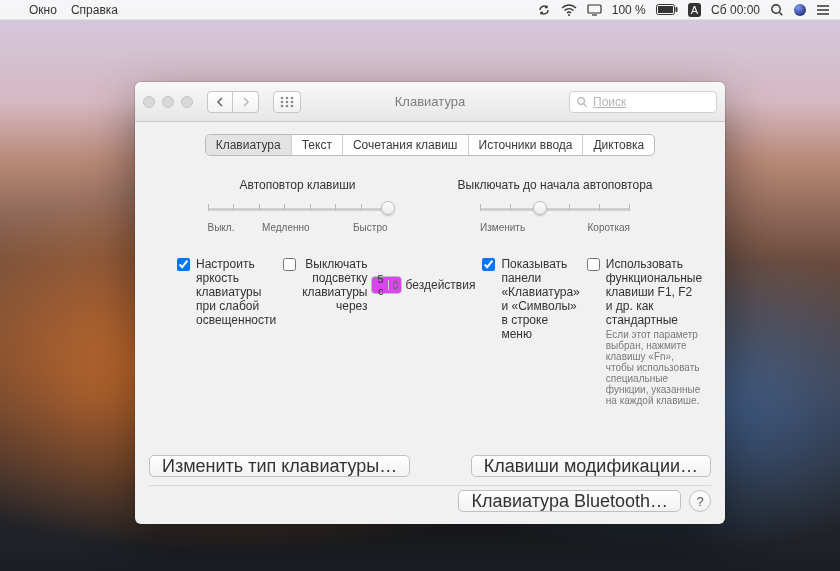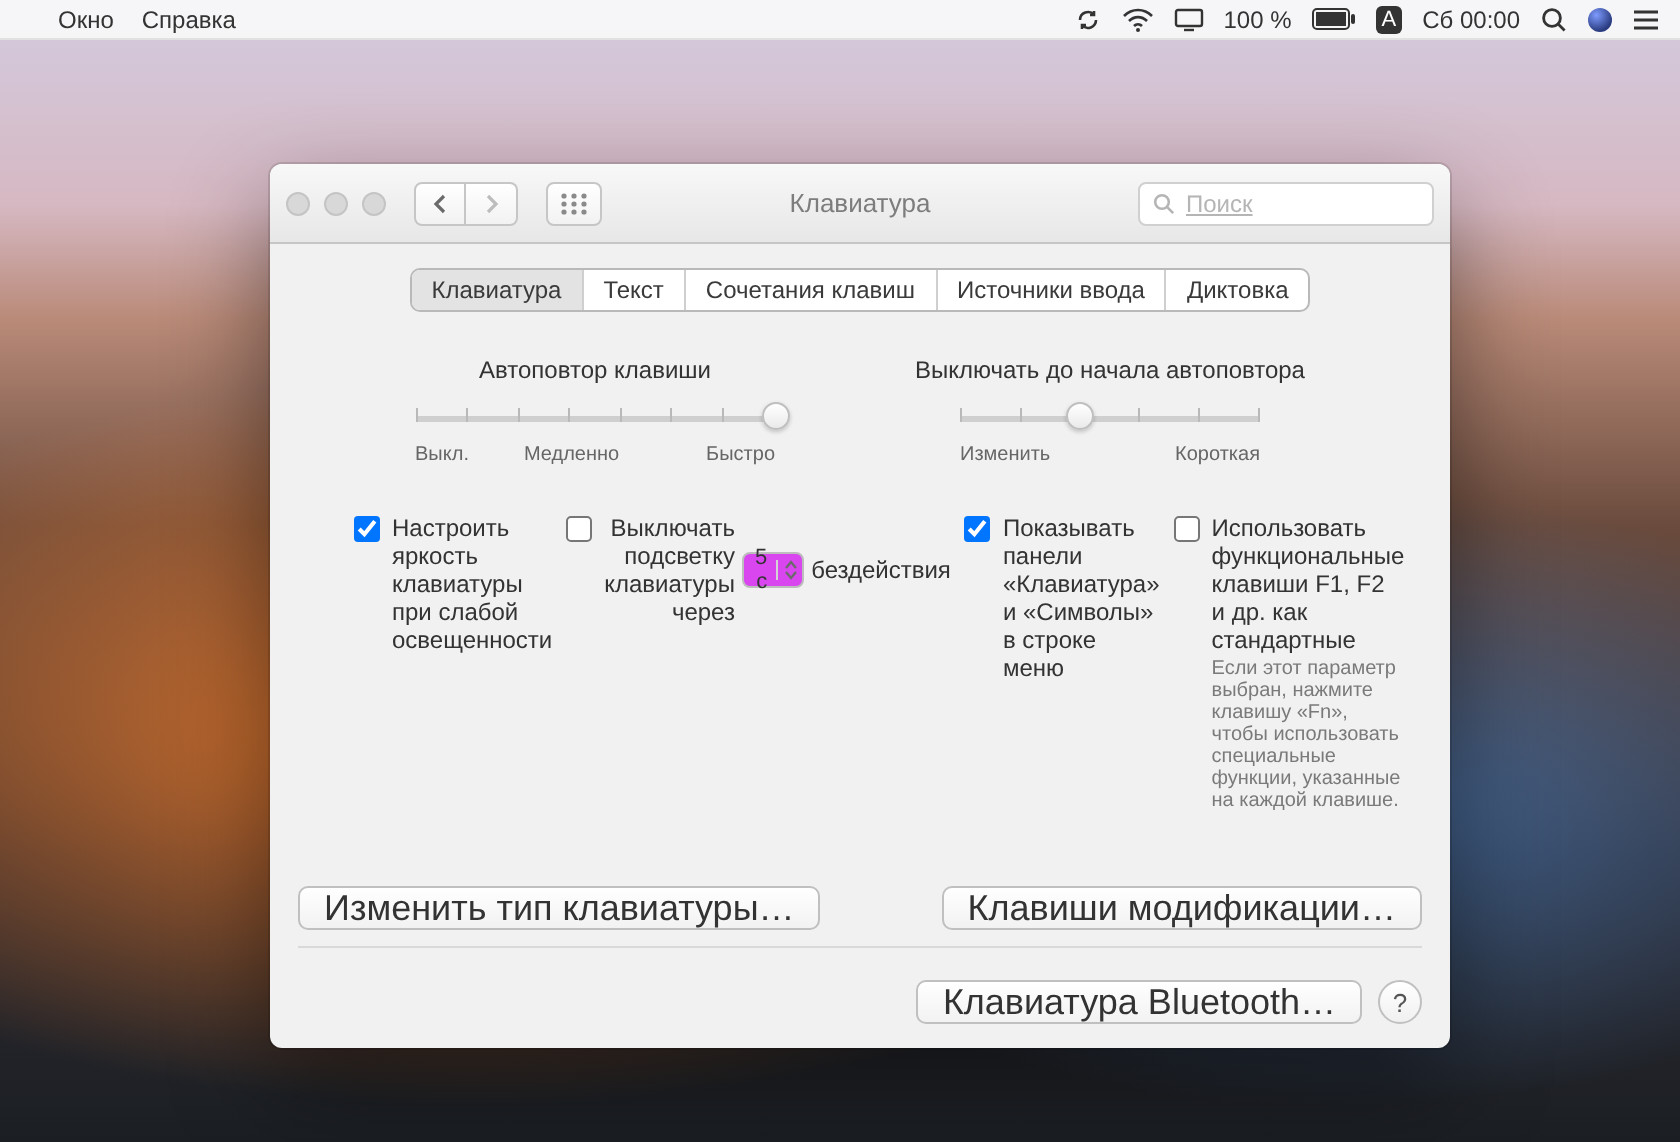--- a/index.html
+++ b/index.html
@@ -99,21 +99,21 @@
   .stepper {
     display:inline-flex; align-items:center; height:18px;
     border:1px solid #bdbdbd; border-radius:4px; background:#d946ef; padding:0 2px 0 5px;
   }
   .stepper .val { font-size:11px; padding-right:4px; }
   .stepper .arrows { display:flex; flex-direction:column; border-left:1px solid #d3d3d3; padding-left:3px; }
   .stepper .arrows svg { display:block; }
   .hint { font-size:10px; color:#7a7a7a; margin-top:2px; max-width:480px; }
 
   .bottom-bar1 { margin-top:auto; padding: 8px 0; display:flex; justify-content:space-between; }
-  .bottom-bar2 { border-top:1px solid #d9d9d9; padding: 16px 0 0; display:flex; justify-content:flex-end; gap:8px; align-items:flex-end; }
+  .bottom-bar2 { border-top:1px solid #d9d9d9; padding: 4px 0 0; display:flex; justify-content:flex-end; gap:8px; align-items:flex-end; }
   .mac-btn {
     height:22px; padding:0 12px; font-size:18px; color:#333;
     background:linear-gradient(#ffffff,#f2f2f2);
     border:1px solid #c0c0c0; border-radius:5px;
     box-shadow: 0 1px 0 rgba(255,255,255,0.6) inset;
     display:flex; align-items:center;
   }
   .help-btn {
     width:22px; height:22px; border-radius:50%;
     border:1px solid #c0c0c0; background:linear-gradient(#fff,#f0f0f0);

